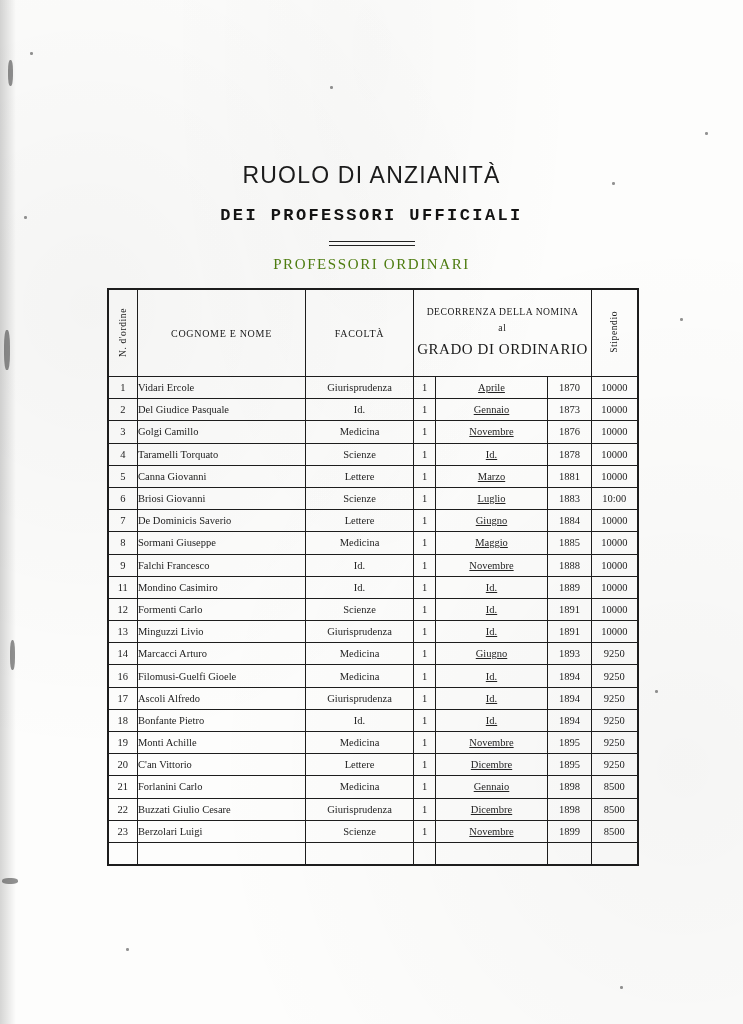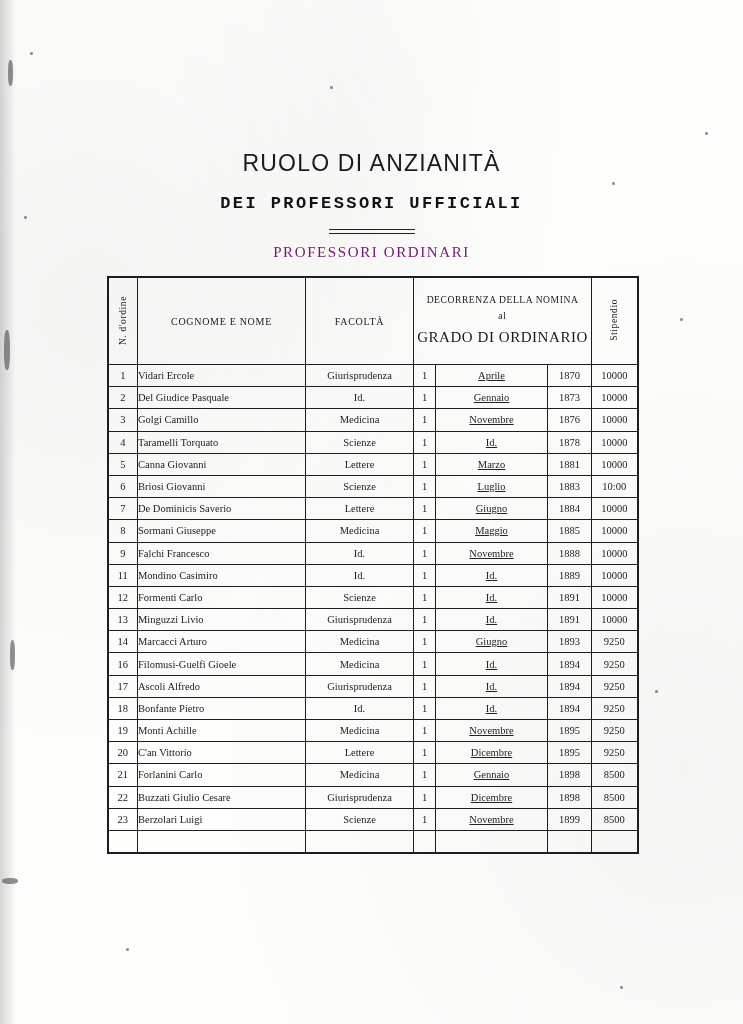--- a/index.html
+++ b/index.html
@@ -37,21 +37,21 @@
   }
   .speck {
     position: absolute;
     background: #3a3a3a;
     border-radius: 40%;
     opacity: 0.55;
   }
 
   .content {
     position: absolute;
-    left: 0; top: 0;
+    left: 0; top: 12px;
     width: 743px;
   }
 
   
   .title-main {
     text-align: center;
     font-family: "Liberation Sans", sans-serif;
     font-size: 23px;
     letter-spacing: 1.2px;
     margin-top: 150px;
@@ -78,21 +78,21 @@
     border-top: 1px solid #222;
     border-bottom: 1px solid #222;
     height: 3px;
   }
   .title-section {
     text-align: center;
     font-family: "Liberation Serif", serif;
     font-size: 15px;
     letter-spacing: 1.6px;
     margin-top: 6px;
-    color: #701a75;
+    color: #4d7c0f;
   }
 
   
   .table-wrap {
     margin: 15px auto 0 auto;
     width: 530px;
     position: relative;
   }
   table.roll {
     border-collapse: collapse;

